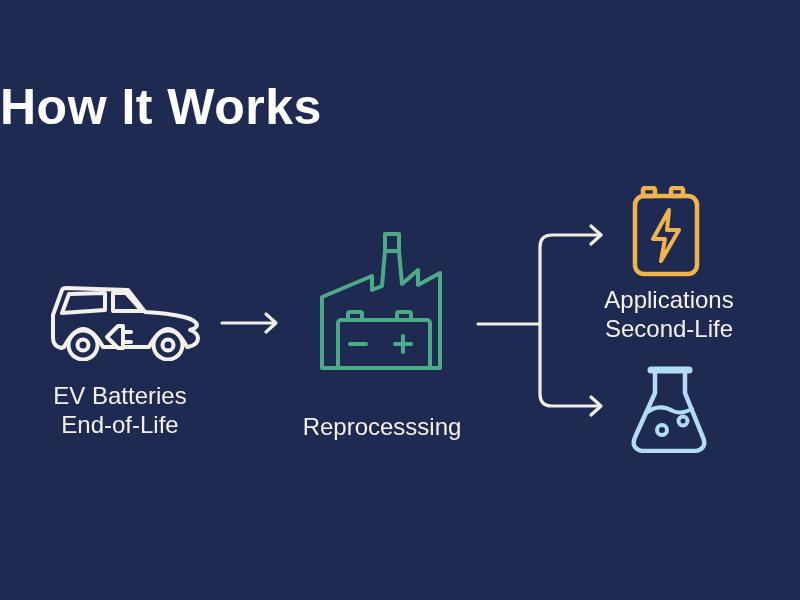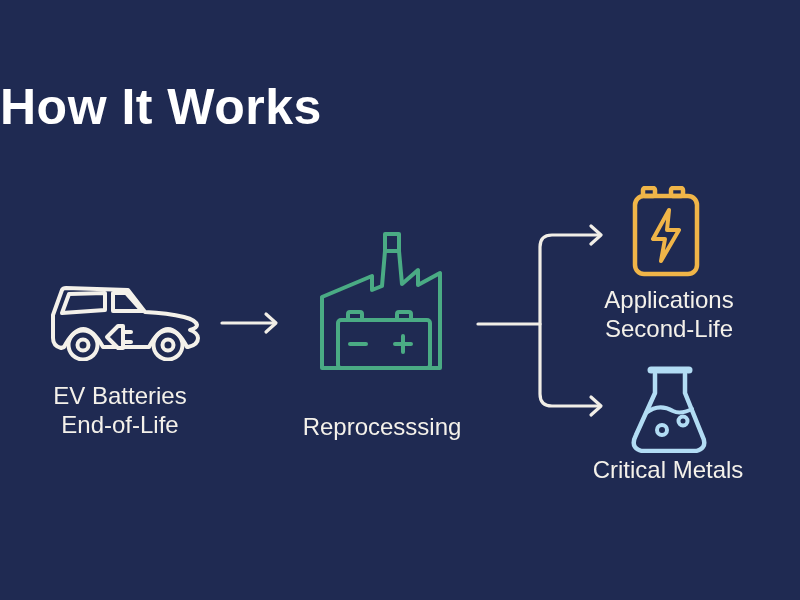--- a/index.html
+++ b/index.html
@@ -105,16 +105,15 @@
 
   <svg class="abs" style="left:628px; top:363px;" width="82" height="90" viewBox="0 0 82 90" fill="none" stroke="#B2DCF4" stroke-width="4.5" stroke-linecap="round" stroke-linejoin="round">
     <path d="M 23,7 H 61" stroke-width="7"></path>
     <path d="M 27,11 V 30 L 8,72 Q 4,80 7,84 Q 10,88 16,88 L 66,88 Q 72,88 75,84 Q 78,80 74,72 L 57,30 V 11"></path>
     <path d="M 18,50 C 28,42 38,44 45,48 C 51,51 58,49 64,46" stroke-width="4"></path>
     <circle cx="34" cy="67" r="5" stroke-width="4"></circle>
     <circle cx="55" cy="58" r="4.5" stroke-width="4"></circle>
   </svg>
 
   <div class="abs label" style="left:558px; top:455px; width:220px;">
-    <div>Critical Metals</div>
   </div>
 
 </div>
 
 </body></html>

